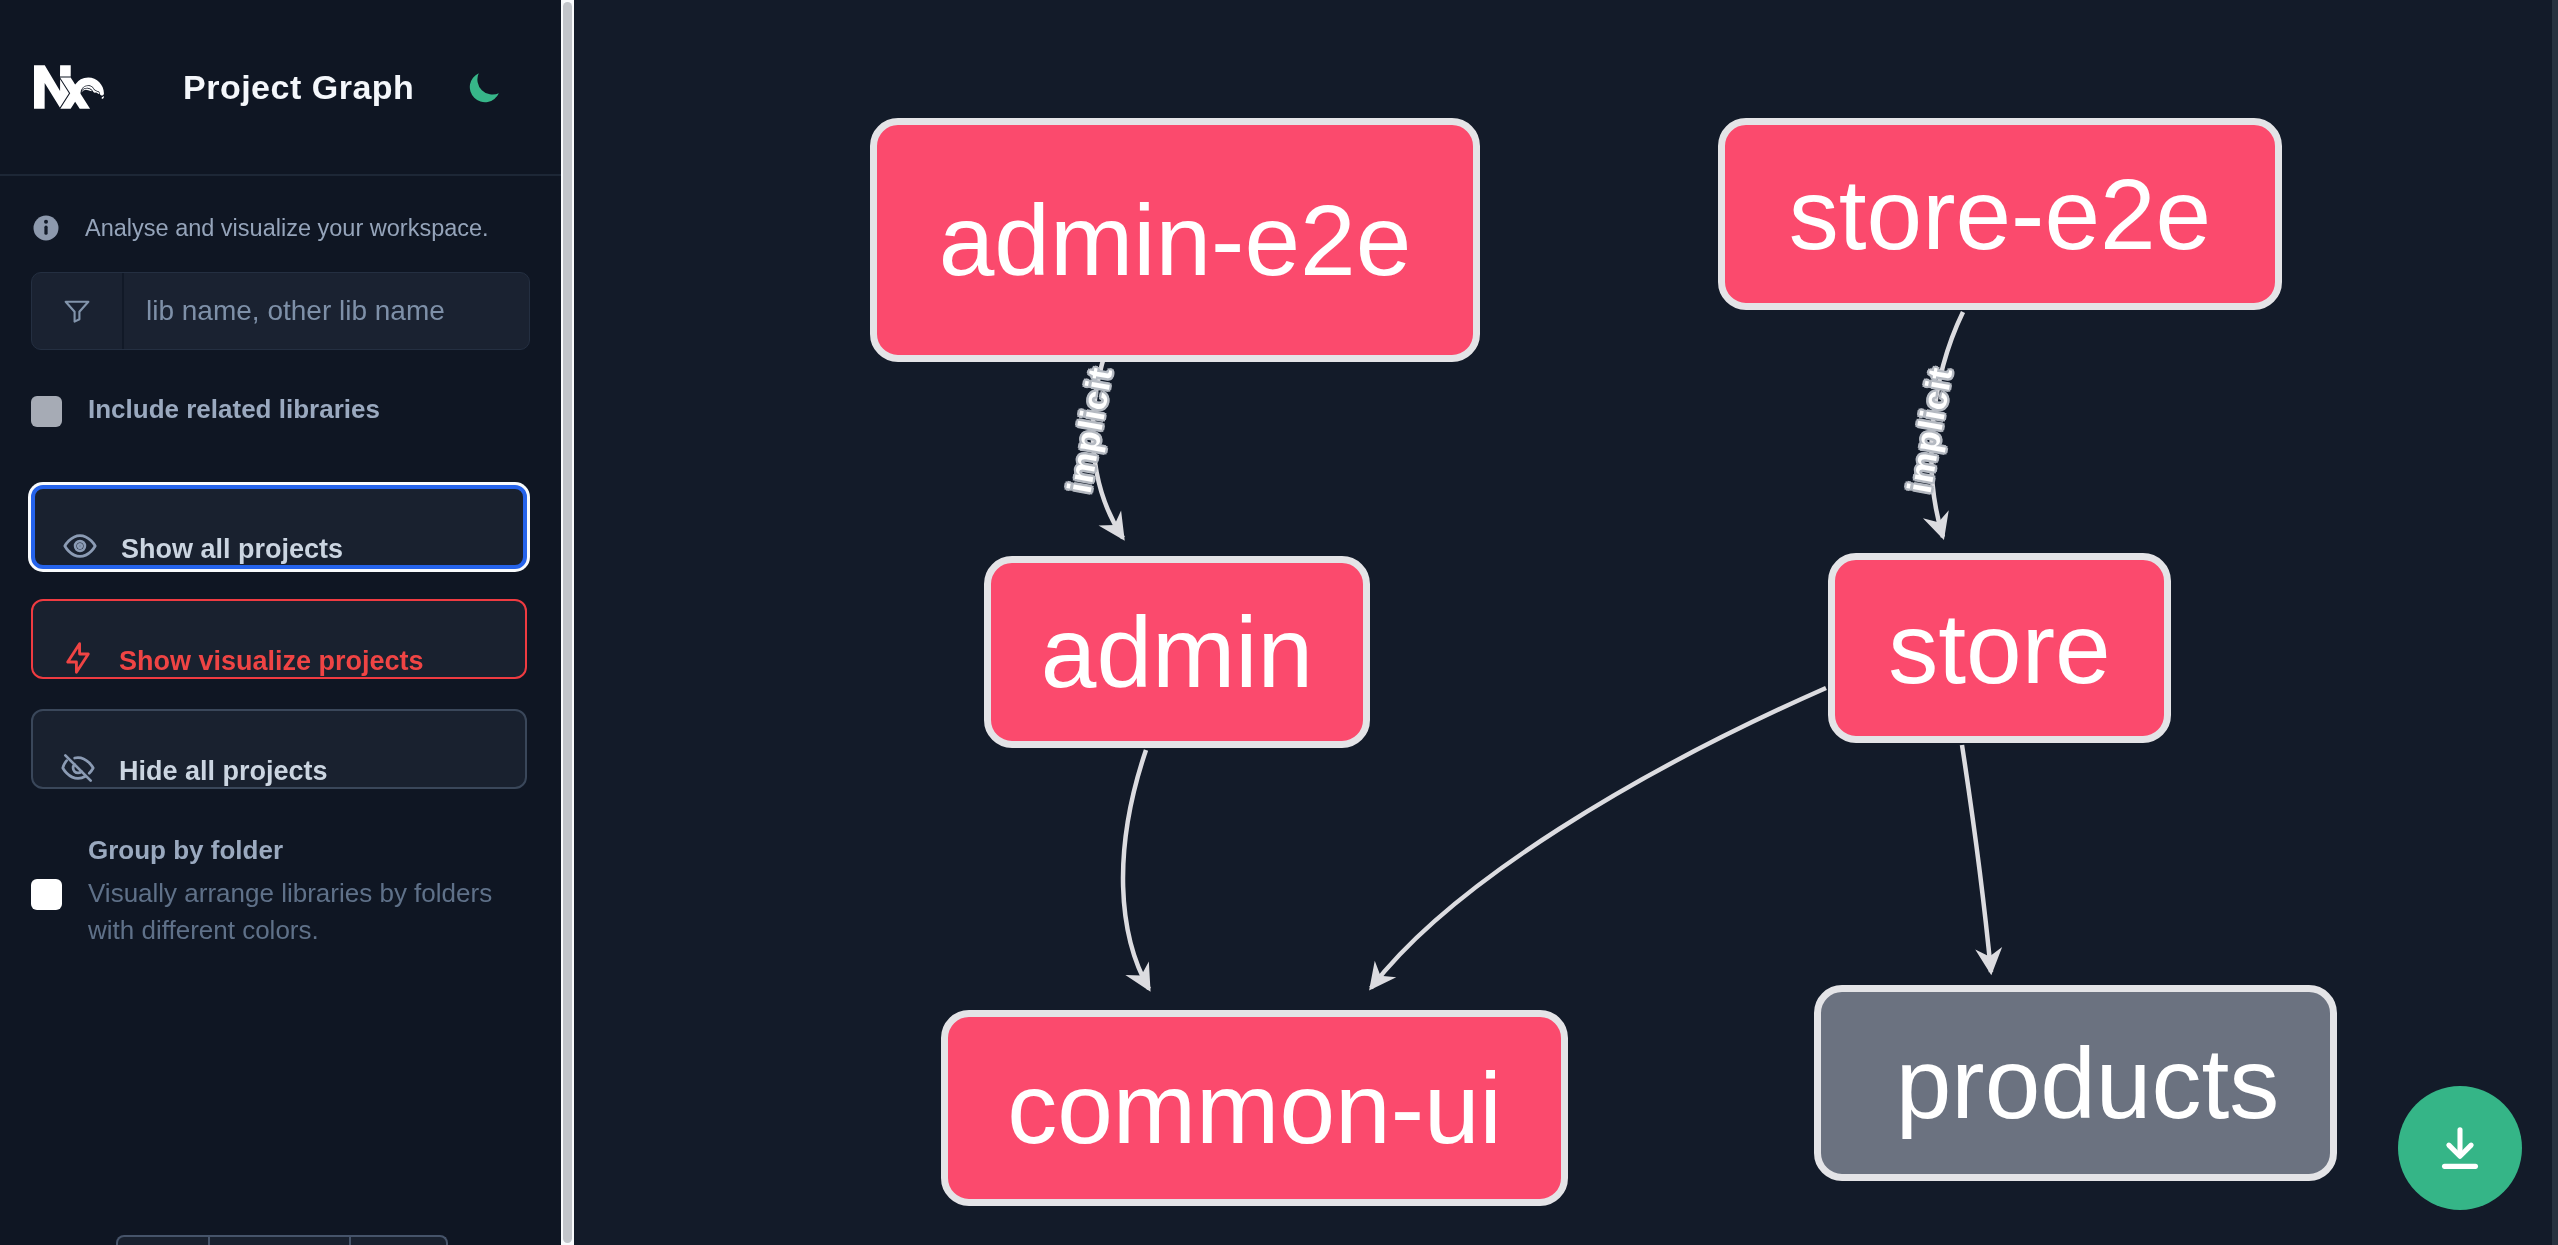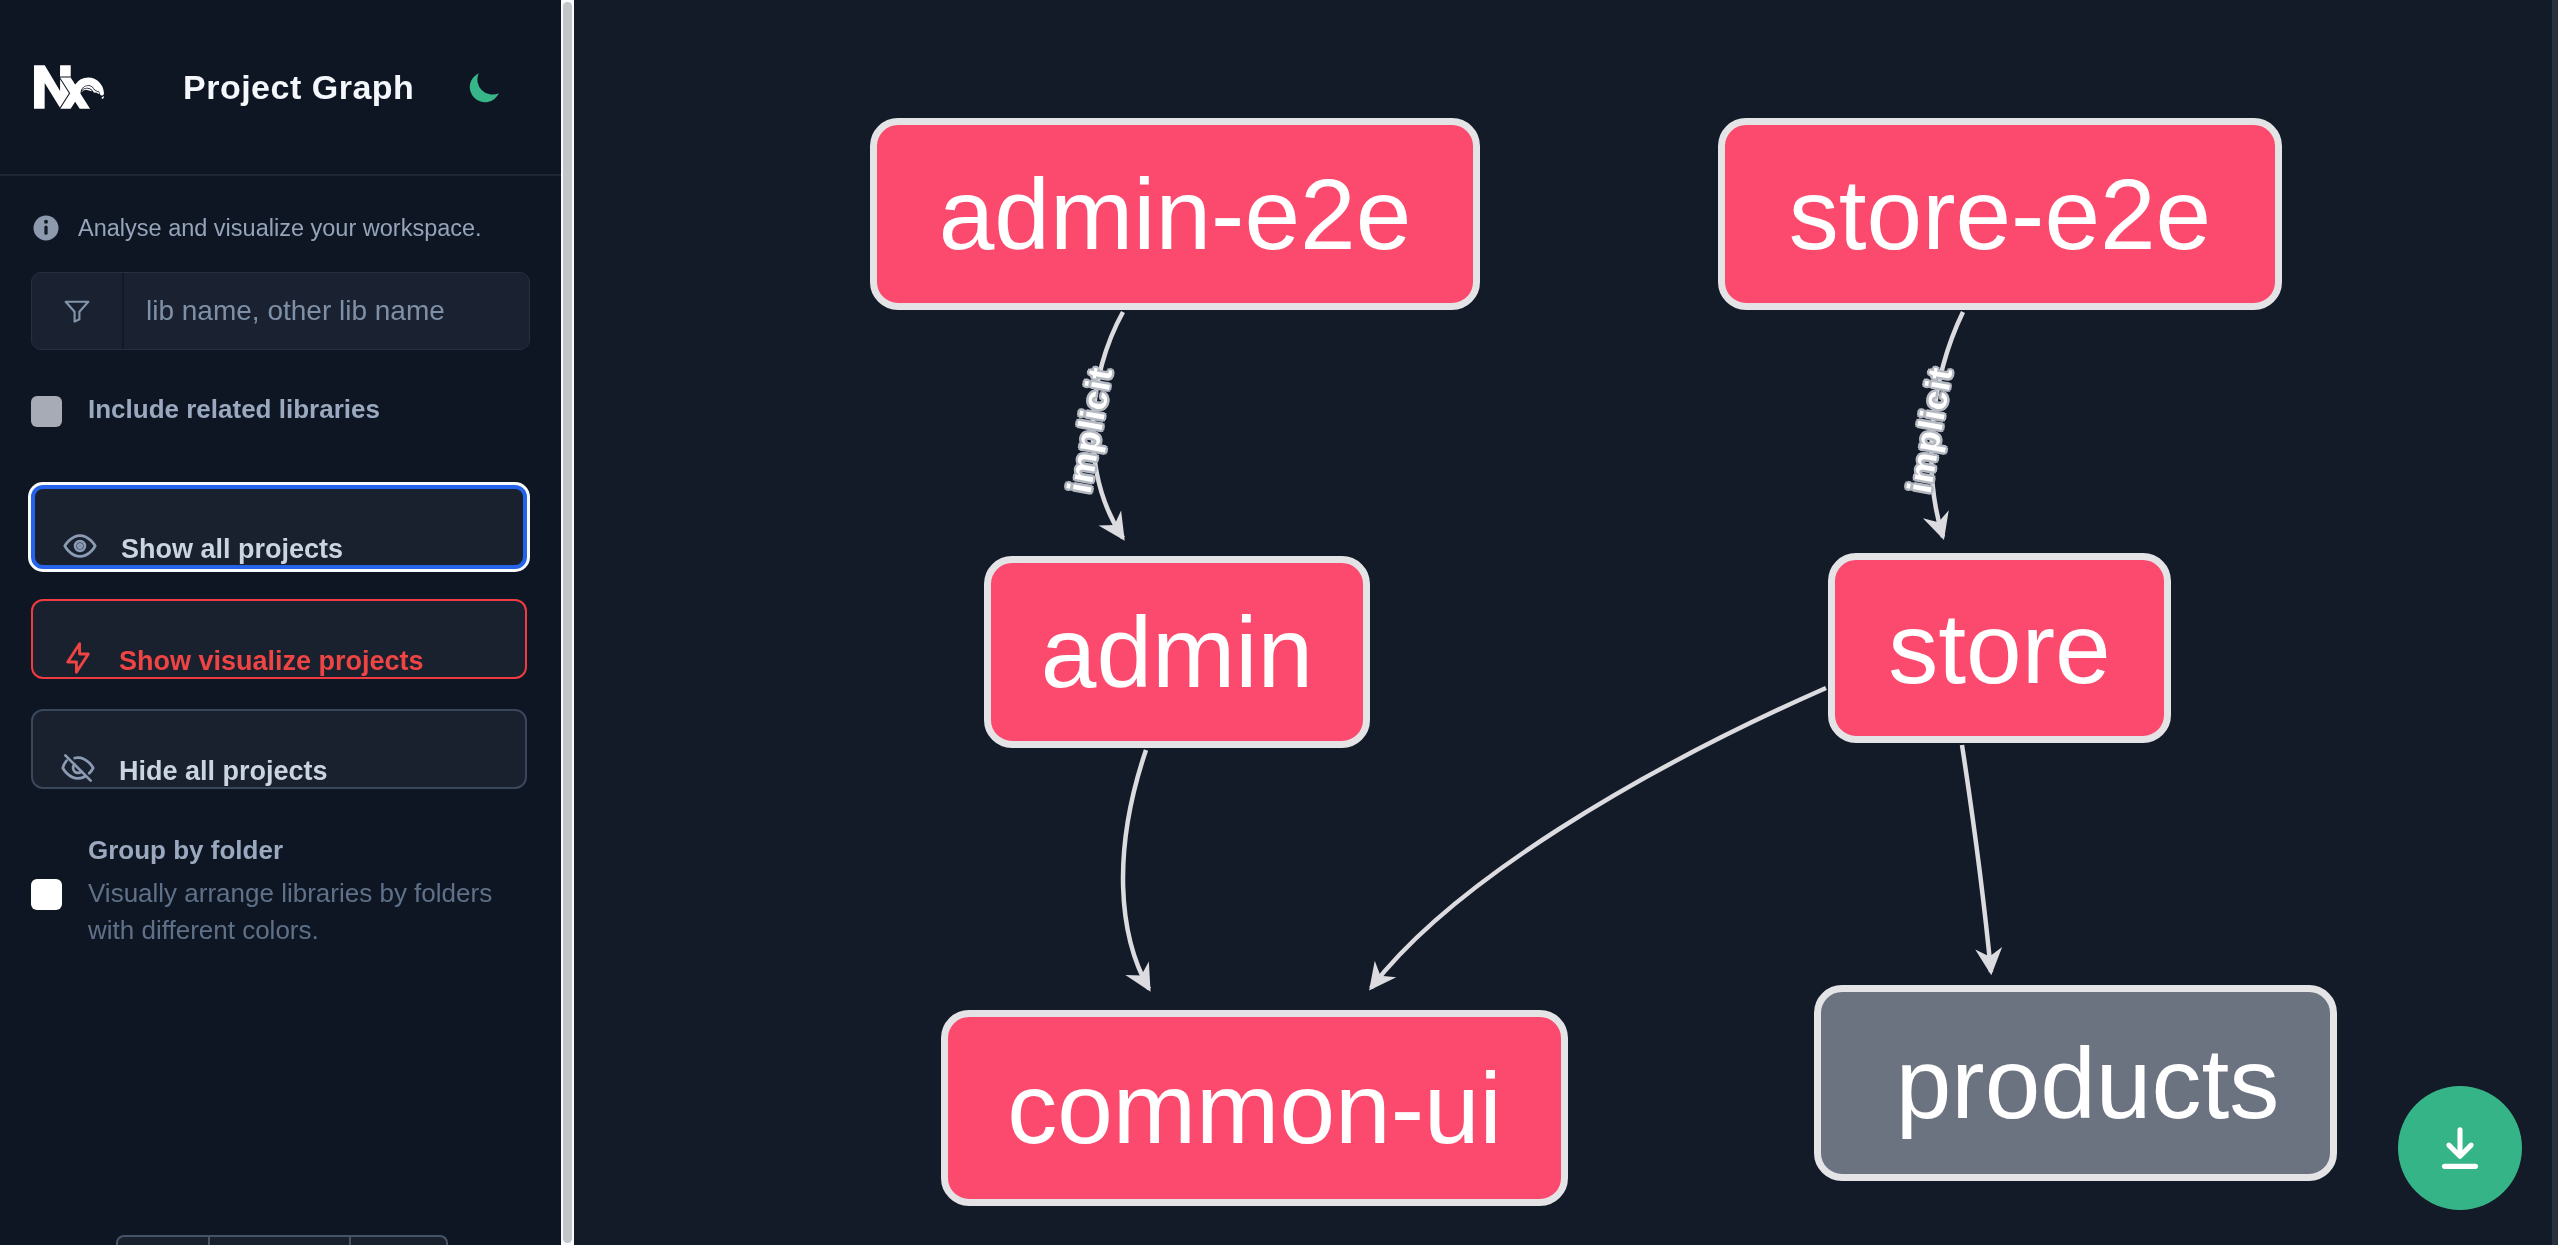--- a/index.html
+++ b/index.html
@@ -11,21 +11,21 @@
   }
 
   
   .sidebar { position:absolute; left:0; top:0; width:561px; height:1245px; background:#0f1623; }
   .sb-header { height:176px; display:flex; align-items:center; padding:0 56px 0 31px; border-bottom:2px solid #1d2736; }
   .nx-logo svg { width:76px; height:70px; fill:#ffffff; display:block; }
   .app-title { margin-left:76px; font-size:34px; font-weight:700; color:#f4f7fb; letter-spacing:.5px; white-space:nowrap; }
   .moon-btn { margin-left:auto; width:40px; height:40px; display:flex; align-items:center; justify-content:center; background:none; border:none; cursor:pointer; }
   .moon-btn svg { width:38px; height:38px; fill:#37b689; }
 
-  .info-row { display:flex; align-items:center; gap:17px; padding:0 31px; margin-top:37px; }
+  .info-row { display:flex; align-items:center; gap:24px; padding:0 31px; margin-top:37px; }
   .info-icon svg { width:30px; height:30px; display:block; }
   .tagline { font-size:23.5px; color:#95a4ba; }
 
   .search-box { margin:29px 31px 0; height:78px; background:#1a2231; border:1px solid #242f41; border-radius:10px; display:flex; align-items:stretch; overflow:hidden; }
   .funnel-cell { width:96px; display:flex; align-items:center; justify-content:center; border-right:2px solid #111927; }
   .funnel-cell svg { width:34px; height:34px; stroke:#8294ab; fill:none; stroke-width:1.5; stroke-linejoin:round; }
   .search-box input { flex:1; background:transparent; border:none; outline:none; color:#dfe7f2; font-size:28px; padding:0 22px; font-family:"Liberation Sans",sans-serif; }
   .search-box input::placeholder { color:#7e90a8; }
 
   .toggle-row { display:flex; padding:0 31px; align-items:center; }
@@ -189,21 +189,21 @@
     <g id="edge-paths">
         <path d="M549,312 C514,375 504,470 549,538" class="edge" marker-end="url(#arrow)"></path>
         <path d="M1389,312 C1356,380 1348,470 1369,537" class="edge" marker-end="url(#arrow)"></path>
         <path d="M572,750 C538,850 544,935 575,989" class="edge" marker-end="url(#arrow)"></path>
         <path d="M1252,688 C1066,770 878,882 797,988" class="edge" marker-end="url(#arrow)"></path>
         <path d="M1388,745 C1401,830 1411,910 1417,972" class="edge" marker-end="url(#arrow)"></path>
       </g>
   </svg>
 
   <div id="nodes">
-      <div class="gnode affected" style="left: 296px; top: 118px; width: 610px; height: 192px;">admin-e2e</div>
+      <div class="gnode affected" style="left: 296px; top: 118px; width: 610px; height: 244px;">admin-e2e</div>
       <div class="gnode affected" style="left: 1144px; top: 118px; width: 564px; height: 192px;">store-e2e</div>
       <div class="gnode affected" style="left: 410px; top: 556px; width: 386px; height: 192px;">admin</div>
       <div class="gnode affected" style="left: 1254px; top: 553px; width: 343px; height: 190px;">store</div>
       <div class="gnode affected" style="left: 367px; top: 1010px; width: 627px; height: 196px;">common-ui</div>
       <div class="gnode normal" style="left: 1240px; top: 985px; width: 523px; height: 196px; padding-left: 24px;">products</div>
     </div>
   <div id="edge-labels">
       <div class="edge-label" style="left: 516px; top: 430px; transform: translate(-50%, -50%) rotate(-80deg);">implicit</div>
       <div class="edge-label" style="left: 1356px; top: 430px; transform: translate(-50%, -50%) rotate(-80deg);">implicit</div>
     </div>

